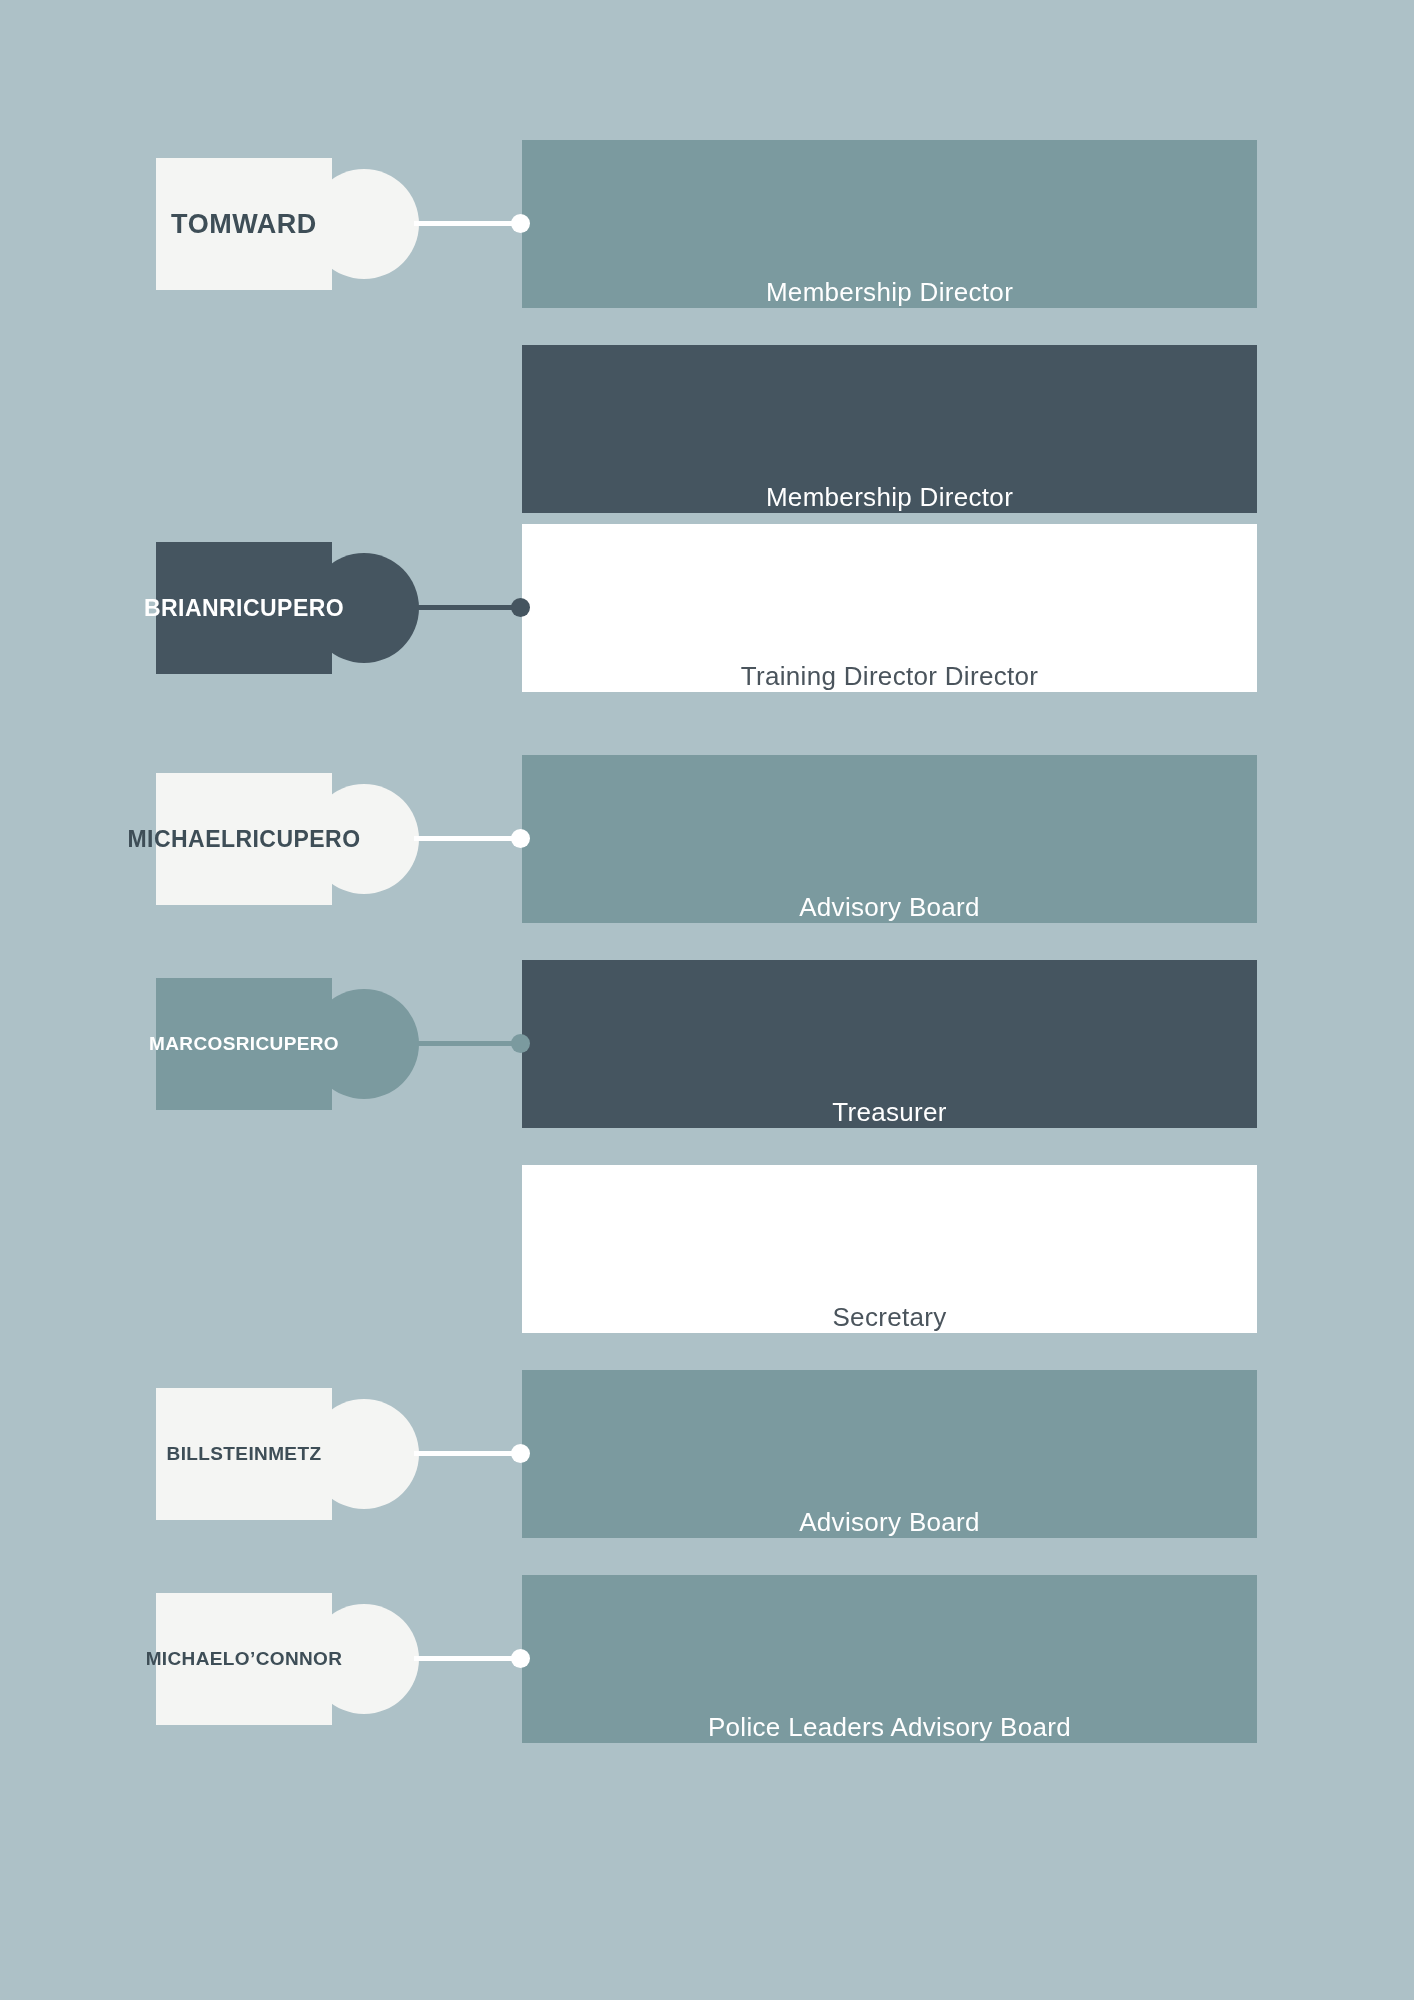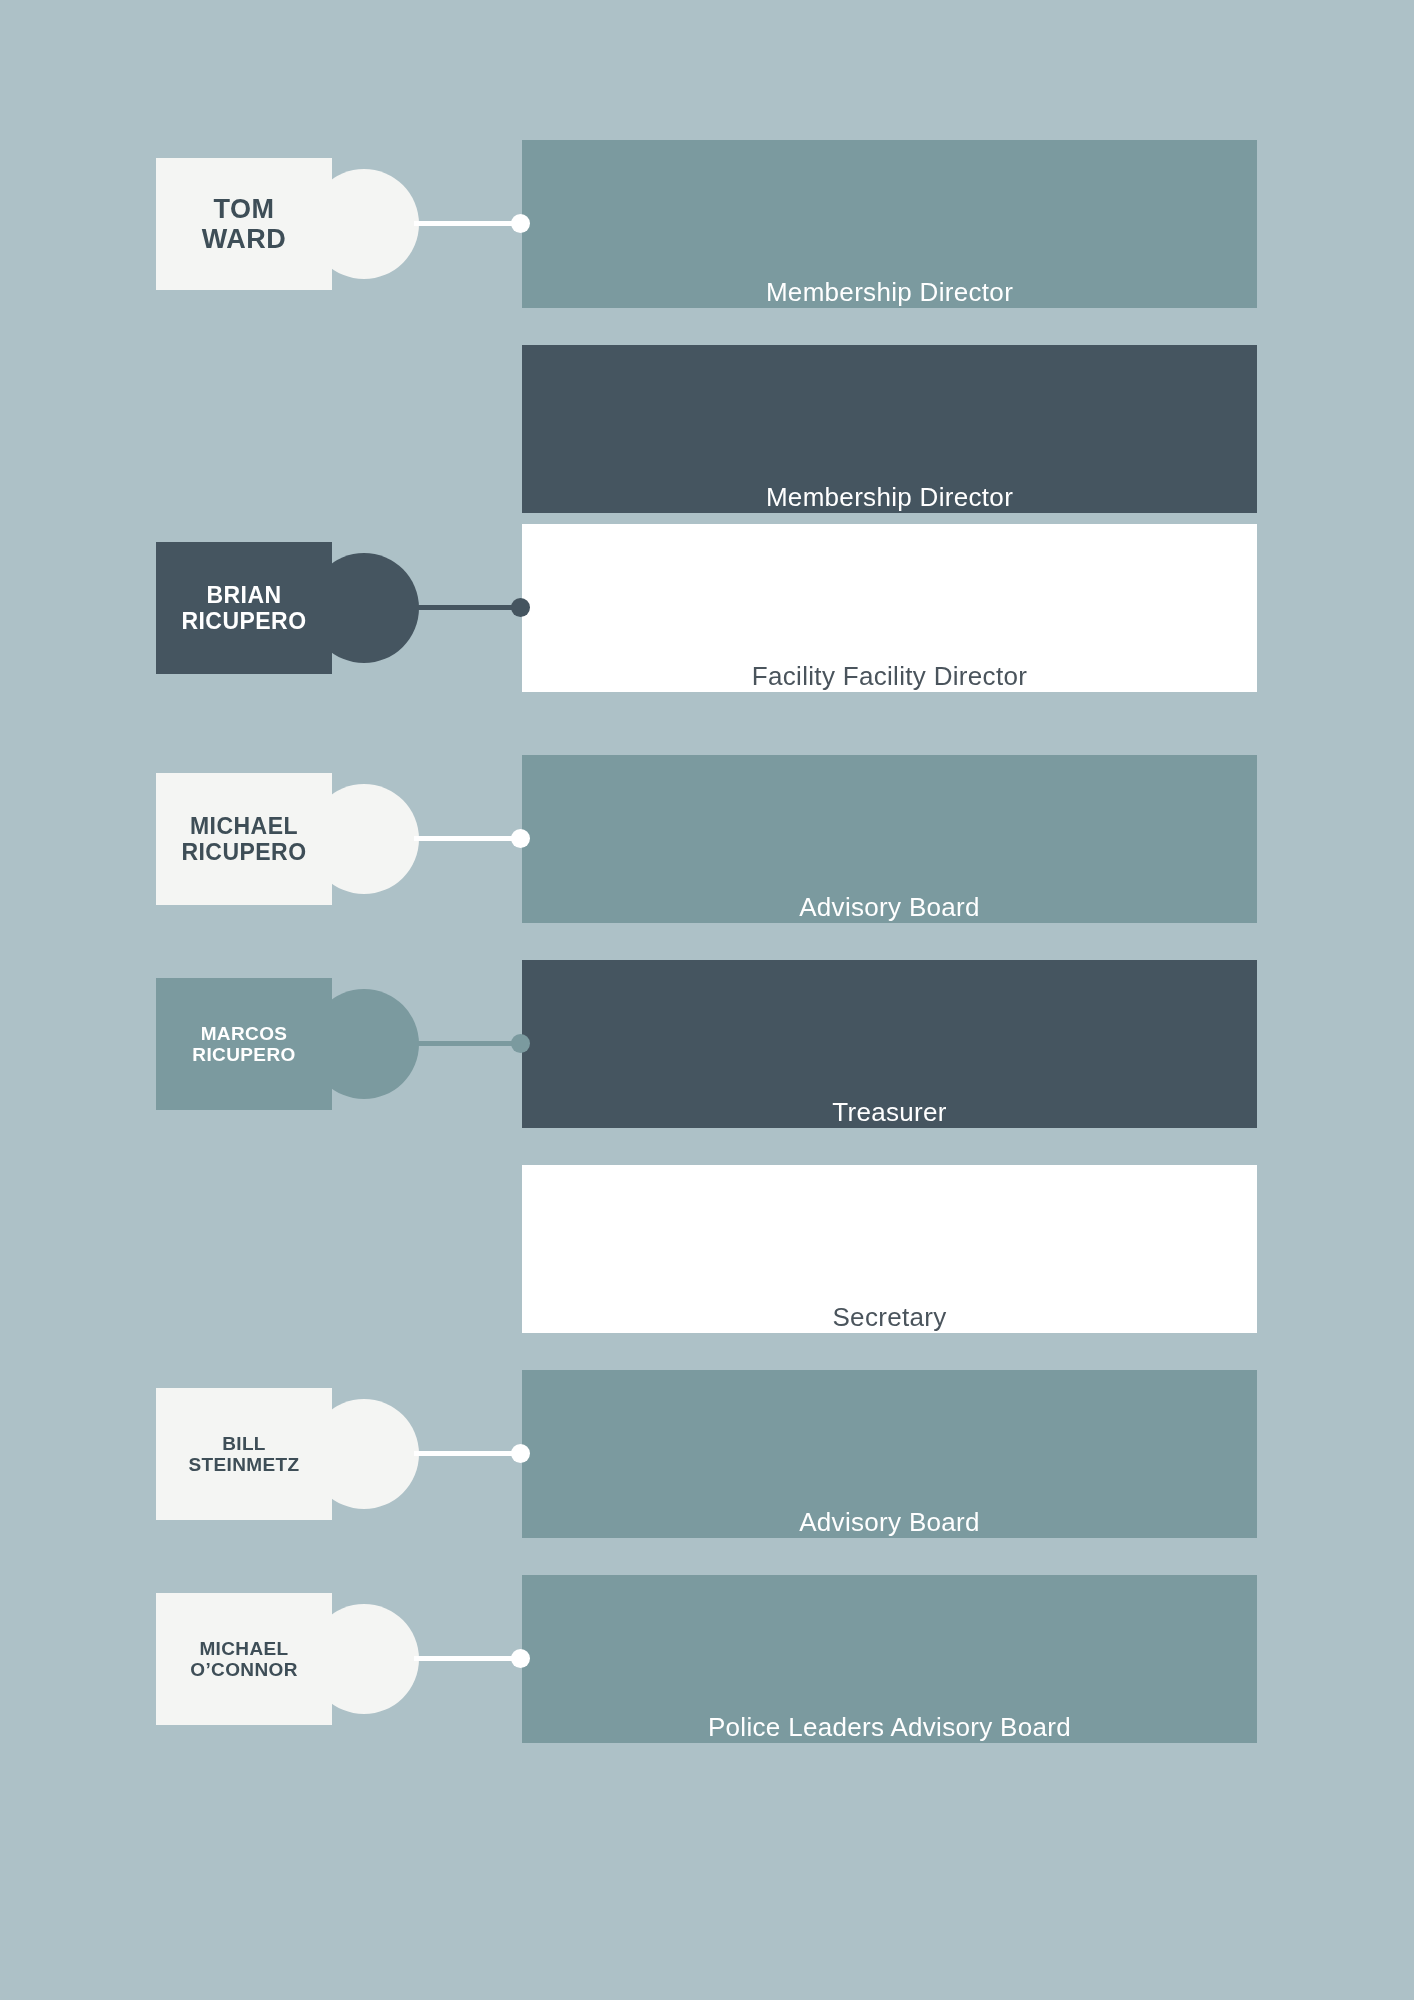--- a/index.html
+++ b/index.html
@@ -41,21 +41,21 @@
     width: 350px;
   }
 
   .nameplate {
     position: absolute;
     left: 0;
     top: 18px;
     width: 176px;
     height: 132px;
     display: flex;
-    flex-direction: column;
+    flex-direction: row;
     align-items: center;
     justify-content: center;
     z-index: 2;
     padding: 0 6px;
   }
 
   .nameplate .ln {
     display: block;
     line-height: 1.13;
     letter-spacing: 0.02em;
@@ -169,21 +169,21 @@
       <div class="person">
         <div class="knob"></div>
         <div class="nameplate sz-md">
           <span class="ln">BRIAN</span>
           <span class="ln">RICUPERO</span>
         </div>
         <div class="connector"></div>
         <div class="enddot"></div>
       </div>
       <div class="rolebar">
-        <span class="roletext">Facility Facility Director</span>
+        <span class="roletext">Training Director Director</span>
       </div>
     </div>
     <div class="row t-light" style="top: 755px;">
       <div class="person">
         <div class="knob"></div>
         <div class="nameplate sz-md">
           <span class="ln">MICHAEL</span>
           <span class="ln">RICUPERO</span>
         </div>
         <div class="connector"></div>

